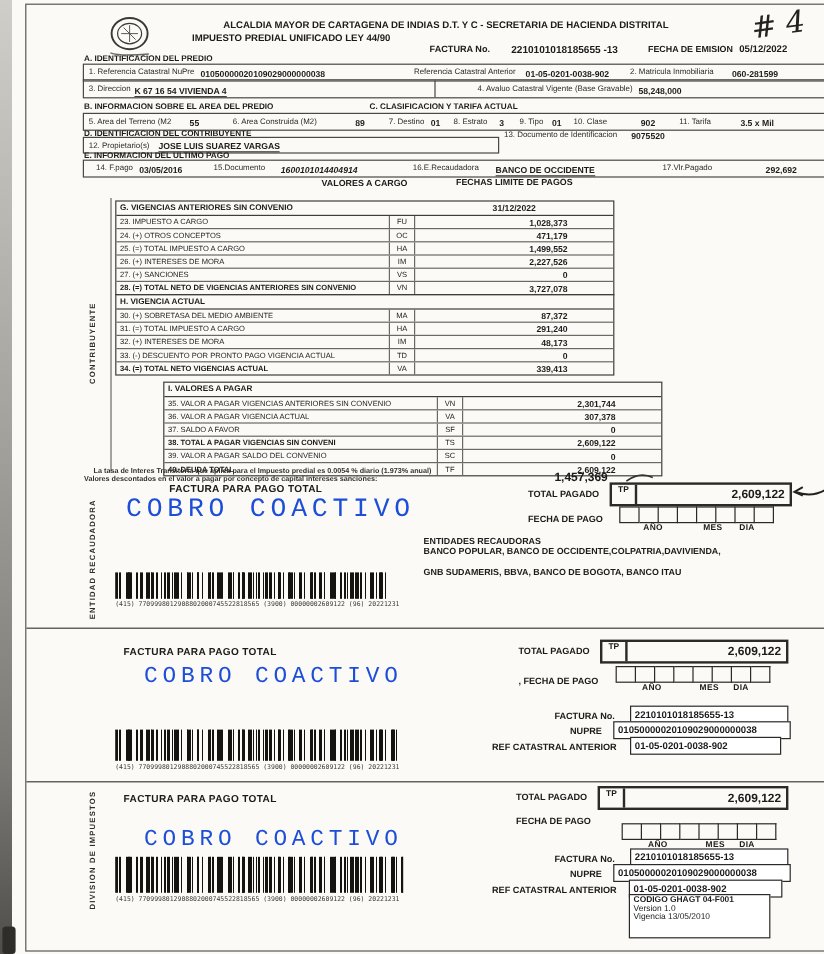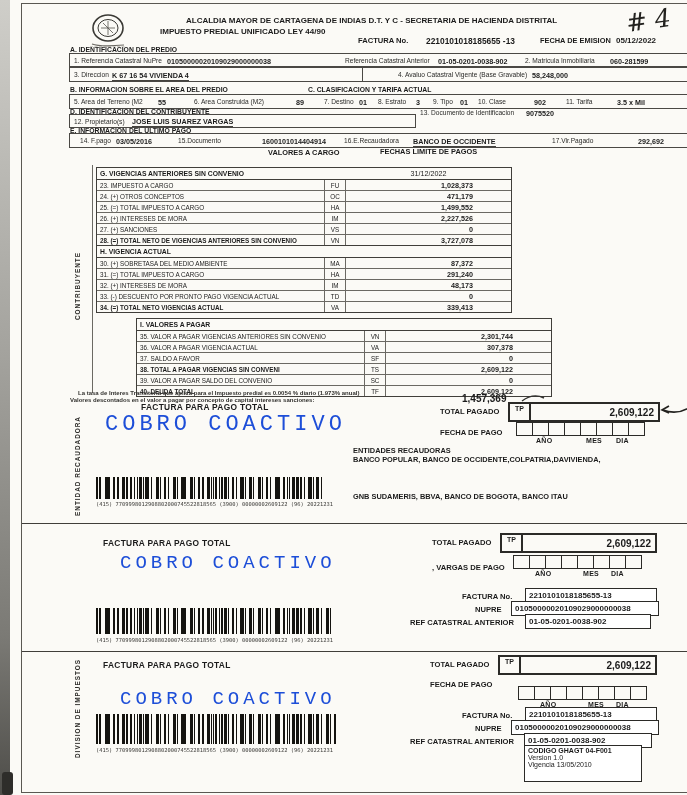--- a/index.html
+++ b/index.html
@@ -14,21 +14,21 @@
   .b{font-weight:bold;}
   .lbl{font-size:6.6px;color:#2a2a28;white-space:nowrap;}
   .val{font-size:7.2px;font-weight:bold;white-space:nowrap;}
   .ul{border-bottom:1px solid #44423e;}
   .sect{font-size:6.8px;font-weight:bold;white-space:nowrap;}
   .boxrow{position:absolute;border:1px solid #4a4844;}
   
   .vtab{position:absolute;left:88px;width:414px;border:1px solid #403e3a;}
   .vtab .hd{display:flex;align-items:center;height:11px;border-bottom:1px solid #403e3a;}
   .hd-title{flex:0 0 246px;padding-left:3px;font-size:6.8px;font-weight:bold;white-space:nowrap;}
-  .hd-date{flex:1;text-align:center;font-size:7.2px;font-weight:normal;}
+  .hd-date{flex:1;text-align:center;font-size:7.2px;font-weight:bold;}
   .trow{display:flex;align-items:stretch;height:10px;border-bottom:1px solid #6b6963;}
   .trow:last-child{border-bottom:none;}
   .tl{flex:0 0 224px;padding-left:3px;font-size:6.3px;border-right:1px solid #6b6963;
       display:flex;align-items:center;white-space:nowrap;overflow:hidden;}
   .tc{flex:0 0 20px;font-size:6.3px;border-right:1px solid #6b6963;
       display:flex;align-items:center;justify-content:center;}
   .tv{flex:1;font-size:7.2px;font-weight:bold;display:flex;align-items:center;
       justify-content:flex-end;padding-right:38px;}
   
   .stub-title{font-size:8.4px;font-weight:bold;letter-spacing:.3px;white-space:nowrap;}
@@ -123,21 +123,21 @@
   <div class="boxrow" style="left:61px;top:114px;width:345px;height:12px;">
     <span class="abs lbl" style="left:4px;top:2.5px;">12. Propietario(s)</span>
     <span class="abs val ul" style="left:62px;top:2px;">JOSE LUIS SUAREZ VARGAS</span>
   </div>
 
   <div class="abs sect" style="left:62px;top:127px;">E. INFORMACION DEL ULTIMO PAGO</div>
   <div class="boxrow" style="left:61px;top:133px;width:618px;height:13px;">
     <span class="abs lbl" style="left:10px;top:3px;">14. F.pago</span>
     <span class="abs val" style="left:46px;top:2.5px;">03/05/2016</span>
     <span class="abs lbl" style="left:108px;top:3px;">15.Documento</span>
-    <span class="abs val" style="left:192px;top:2.5px;">1600101014404914</span>
+    <span class="abs val" style="left:164px;top:2.5px;font-style:italic;">1600101014404914</span>
     <span class="abs lbl" style="left:274px;top:3px;">16.E.Recaudadora</span>
     <span class="abs val ul" style="left:343px;top:2.5px;">BANCO DE OCCIDENTE</span>
     <span class="abs lbl" style="left:482px;top:3px;">17.Vlr.Pagado</span>
     <span class="abs val" style="left:568px;top:2.5px;">292,692</span>
   </div>
 
   <div class="abs slabel" style="left:260px;top:148px;font-size:7.4px;">VALORES A CARGO</div>
   <div class="abs slabel" style="left:372px;top:147px;font-size:7.4px;">FECHAS LIMITE DE PAGOS</div>
 
   <div class="abs" style="left:84px;top:165px;width:0;height:228px;border-left:1px solid #6b6963;"></div>
@@ -280,37 +280,37 @@
       <div class="dcell"></div>
       <div class="dcell"></div>
       <div class="dcell"></div>
   </div>
   <span class="dlabels abs" style="left:528px;top:437px;">AÑO</span>
   <span class="dlabels abs" style="left:578px;top:437px;">MES</span>
   <span class="dlabels abs" style="left:608px;top:437px;">DIA</span>
 
   <div class="abs ent" style="left:345px;top:446px;">ENTIDADES RECAUDORAS</div>
   <div class="abs ent" style="left:345px;top:455px;">BANCO POPULAR, BANCO DE OCCIDENTE,COLPATRIA,DAVIVIENDA,</div>
-  <div class="abs ent" style="left:345px;top:492px;">GNB SUDAMERIS, BBVA, BANCO DE BOGOTA, BANCO ITAU</div>
+  <div class="abs ent" style="left:345px;top:472px;">GNB SUDAMERIS, BBVA, BANCO DE BOGOTA, BANCO ITAU</div>
 
   <div class="barcode" style="left:88px;top:477px;width:228px;height:22px;"></div>
   <div class="bcap" style="left:88px;top:501px;">(415) 7709998012908802000745522818565 (3900) 00000002609122 (96) 20221231</div>
 
   <div class="divider" style="top:523px;"></div>
 
   <div class="abs stub-title" style="left:95px;top:538px;">FACTURA PARA PAGO TOTAL</div>
   <div class="abs stamp" style="left:112px;top:552px;font-size:19px;">COBRO COACTIVO</div>
 
   <div class="abs slabel" style="left:424px;top:538px;">TOTAL PAGADO</div>
   <div class="tpbox" style="left:492px;top:533px;width:153px;height:16px;">
     <span class="tp-code">TP</span>
     <span class="tp-val">2,609,122</span>
   </div>
 
-  <div class="abs slabel" style="left:424px;top:563px;">, VARGAS DE PAGO</div>
+  <div class="abs slabel" style="left:424px;top:563px;">, FECHA DE PAGO</div>
   <div class="datecells" style="left:505px;top:555px;">
     <div class="dcell"></div>
       <div class="dcell"></div>
       <div class="dcell"></div>
       <div class="dcell"></div>
       <div class="dcell"></div>
       <div class="dcell"></div>
       <div class="dcell"></div>
       <div class="dcell"></div>
   </div>

